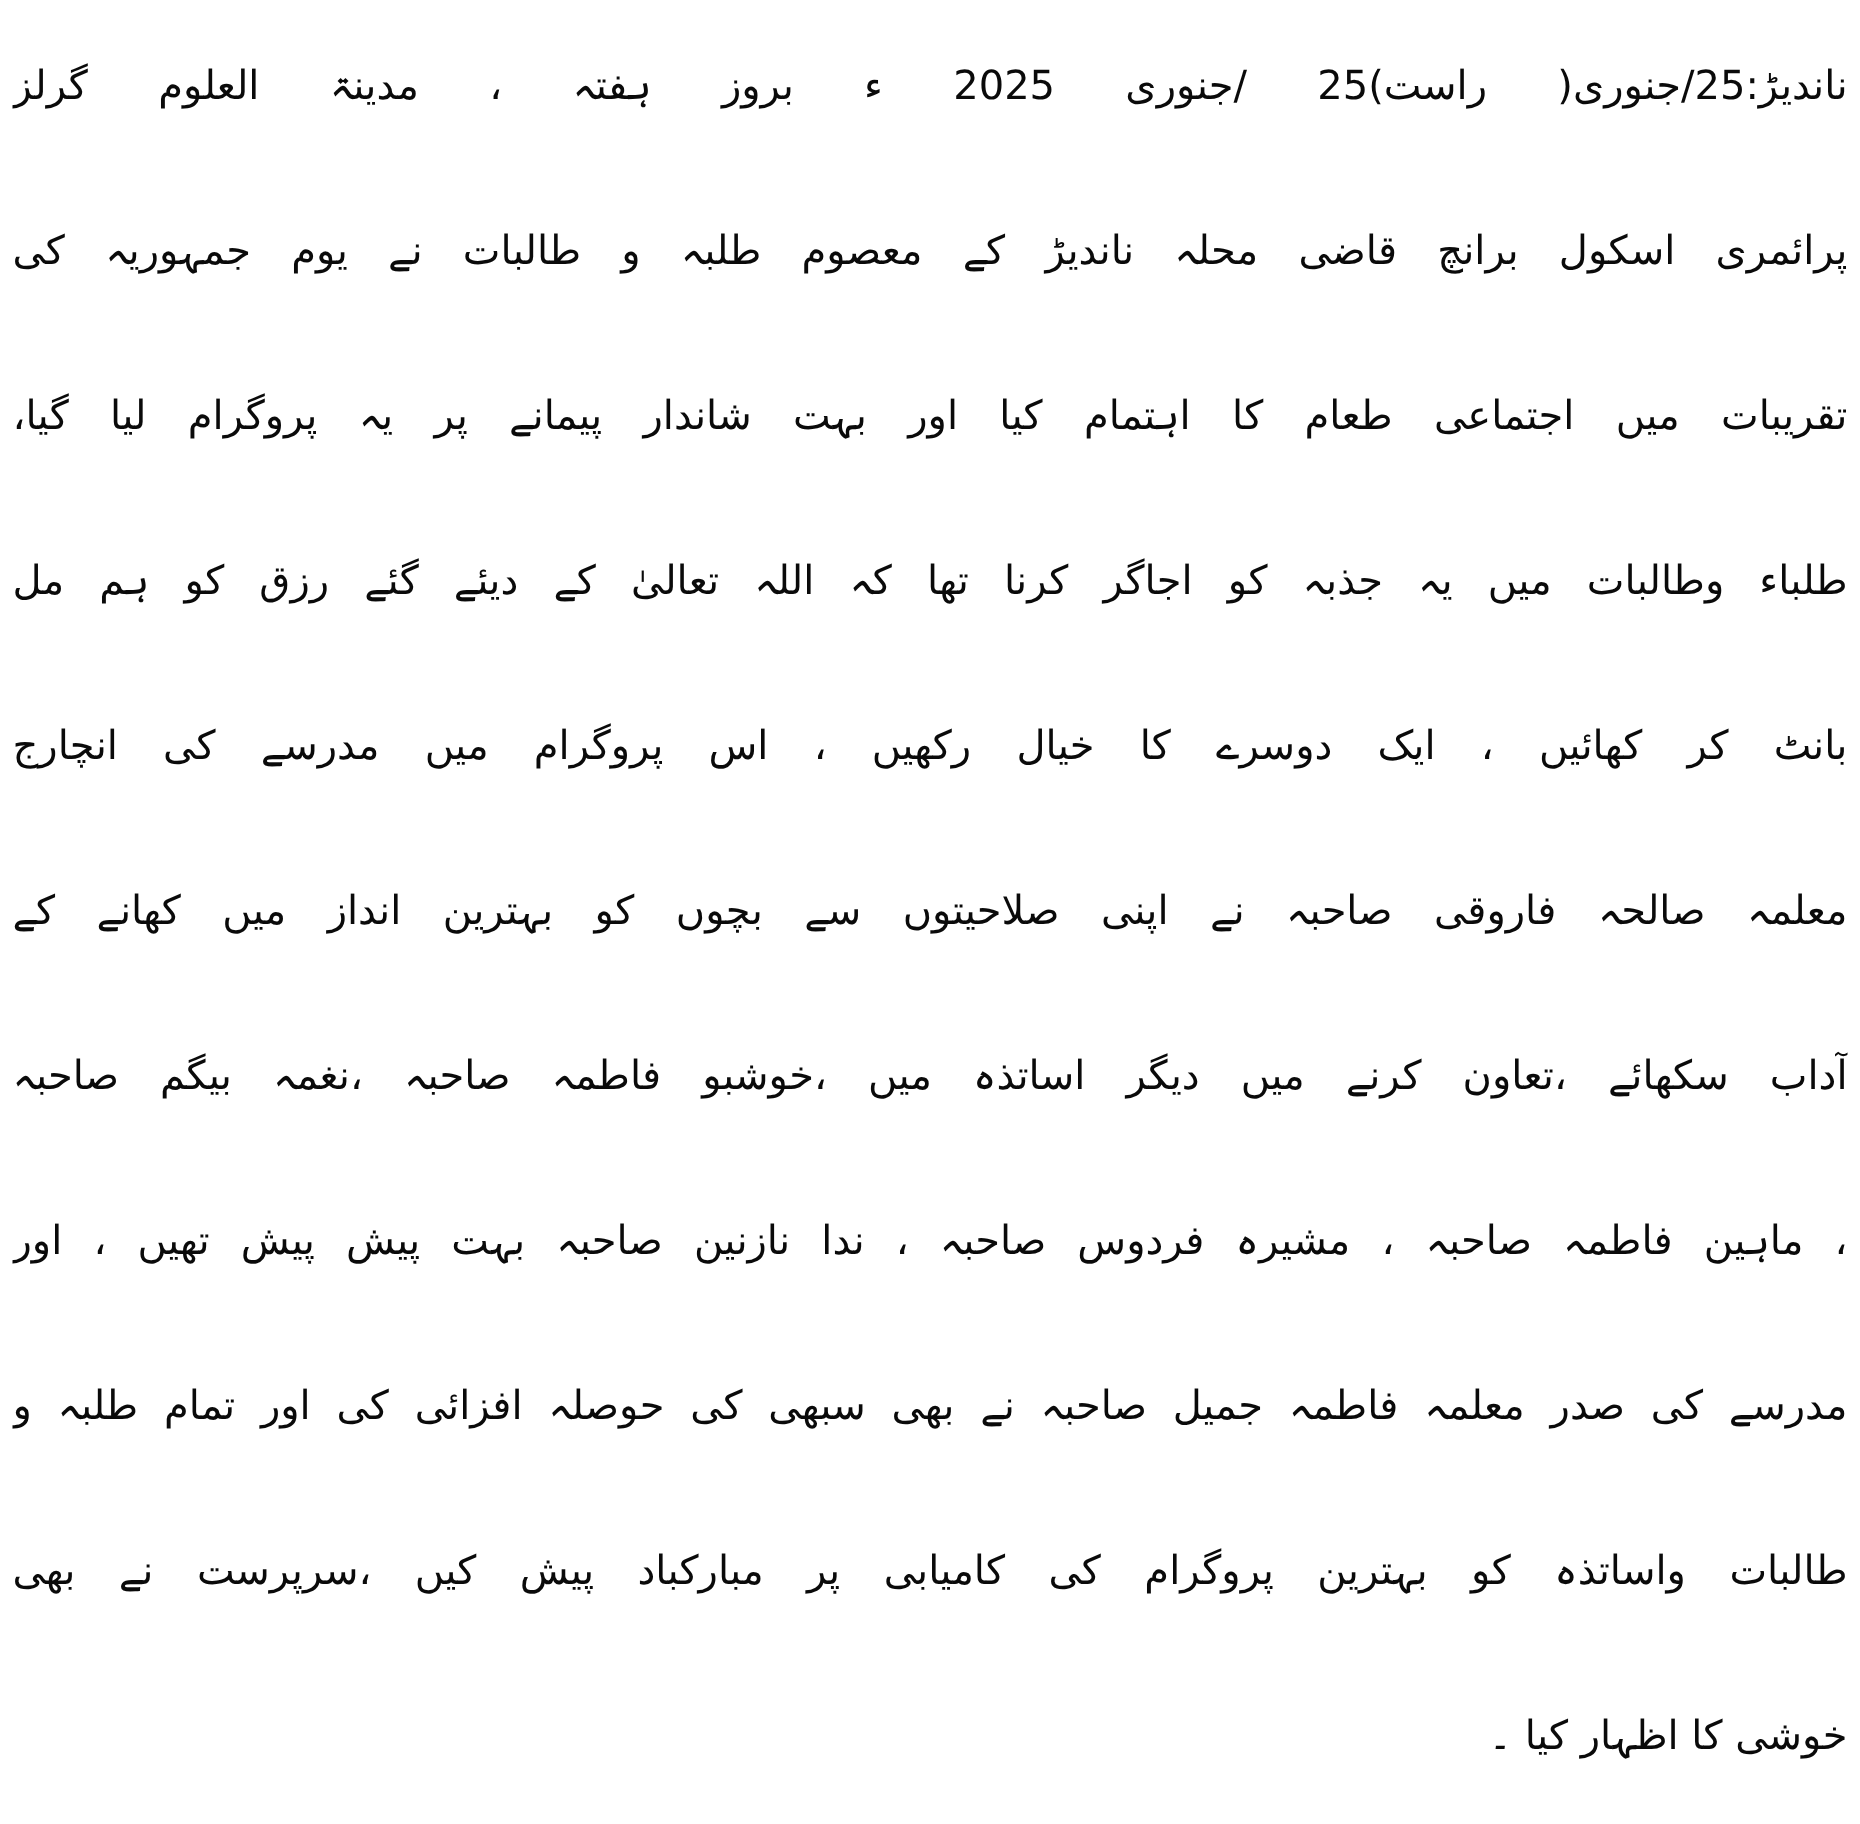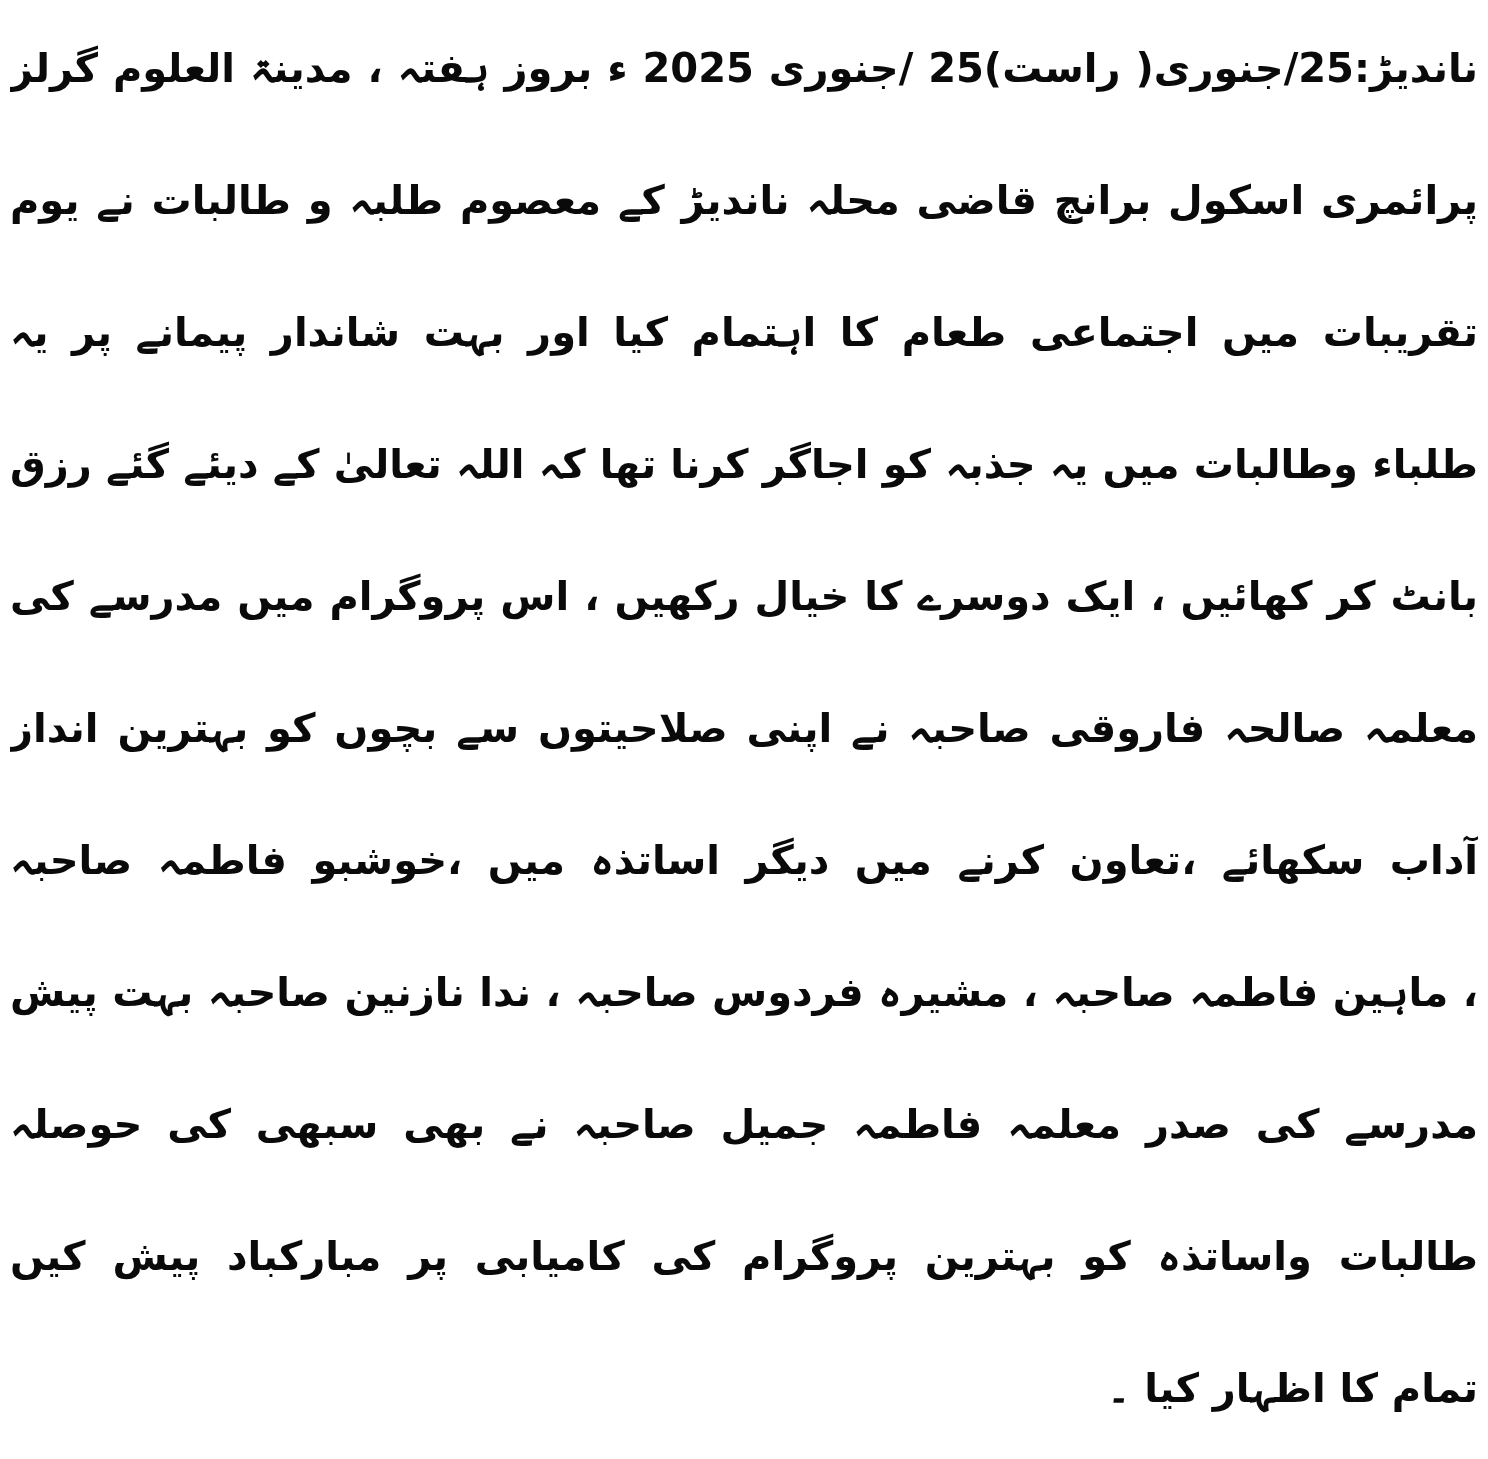--- a/index.html
+++ b/index.html
@@ -16,22 +16,22 @@
   .article {
     direction: rtl;
     unicode-bidi: embed;
     width: 1468px;
     padding: 2px 10px 0 10px;
     color: #0a0a0a;
   }
   .line {
     height: 132px;
     line-height: 132px;
-    font-size: 40px;
-    font-weight: bold;
+    font-size: 32px;
+    font-weight: normal;
     text-align: justify;
     text-align-last: justify;
     overflow: hidden;
     color: #0a0a0a;
   }
   .line.last {
     text-align: right;
     text-align-last: right;
   }
 </style>
@@ -42,14 +42,14 @@
   <div class="line">ناندیڑ:25/جنوری( راست)25 /جنوری 2025 ء بروز ہفتہ ، مدینۃ العلوم گرلز</div>
   <div class="line">پرائمری اسکول برانچ قاضی محلہ ناندیڑ کے معصوم طلبہ و طالبات نے یوم جمہوریہ کی</div>
   <div class="line">تقریبات میں اجتماعی طعام کا اہتمام کیا اور بہت شاندار پیمانے پر یہ پروگرام لیا گیا،</div>
   <div class="line">طلباء وطالبات میں یہ جذبہ کو اجاگر کرنا تھا کہ اللہ تعالیٰ کے دیئے گئے رزق کو ہم مل</div>
   <div class="line">بانٹ کر کھائیں ، ایک دوسرے کا خیال رکھیں ، اس پروگرام میں مدرسے کی انچارج</div>
   <div class="line">معلمہ صالحہ فاروقی صاحبہ نے اپنی صلاحیتوں سے بچوں کو بہترین انداز میں کھانے کے</div>
   <div class="line">آداب سکھائے ،تعاون کرنے میں دیگر اساتذہ میں ،خوشبو فاطمہ صاحبہ ،نغمہ بیگم صاحبہ</div>
   <div class="line">، ماہین فاطمہ صاحبہ ، مشیرہ فردوس صاحبہ ، ندا نازنین صاحبہ بہت پیش پیش تھیں ، اور</div>
   <div class="line">مدرسے کی صدر معلمہ فاطمہ جمیل صاحبہ نے بھی سبھی کی حوصلہ افزائی کی اور تمام طلبہ و</div>
   <div class="line">طالبات واساتذہ کو بہترین پروگرام کی کامیابی پر مبارکباد پیش کیں ،سرپرست نے بھی</div>
-  <div class="line last">تمام کا اظہار کیا ۔</div>
+  <div class="line last">خوشی کا اظہار کیا ۔</div>
 </main>
 
 </body></html>

